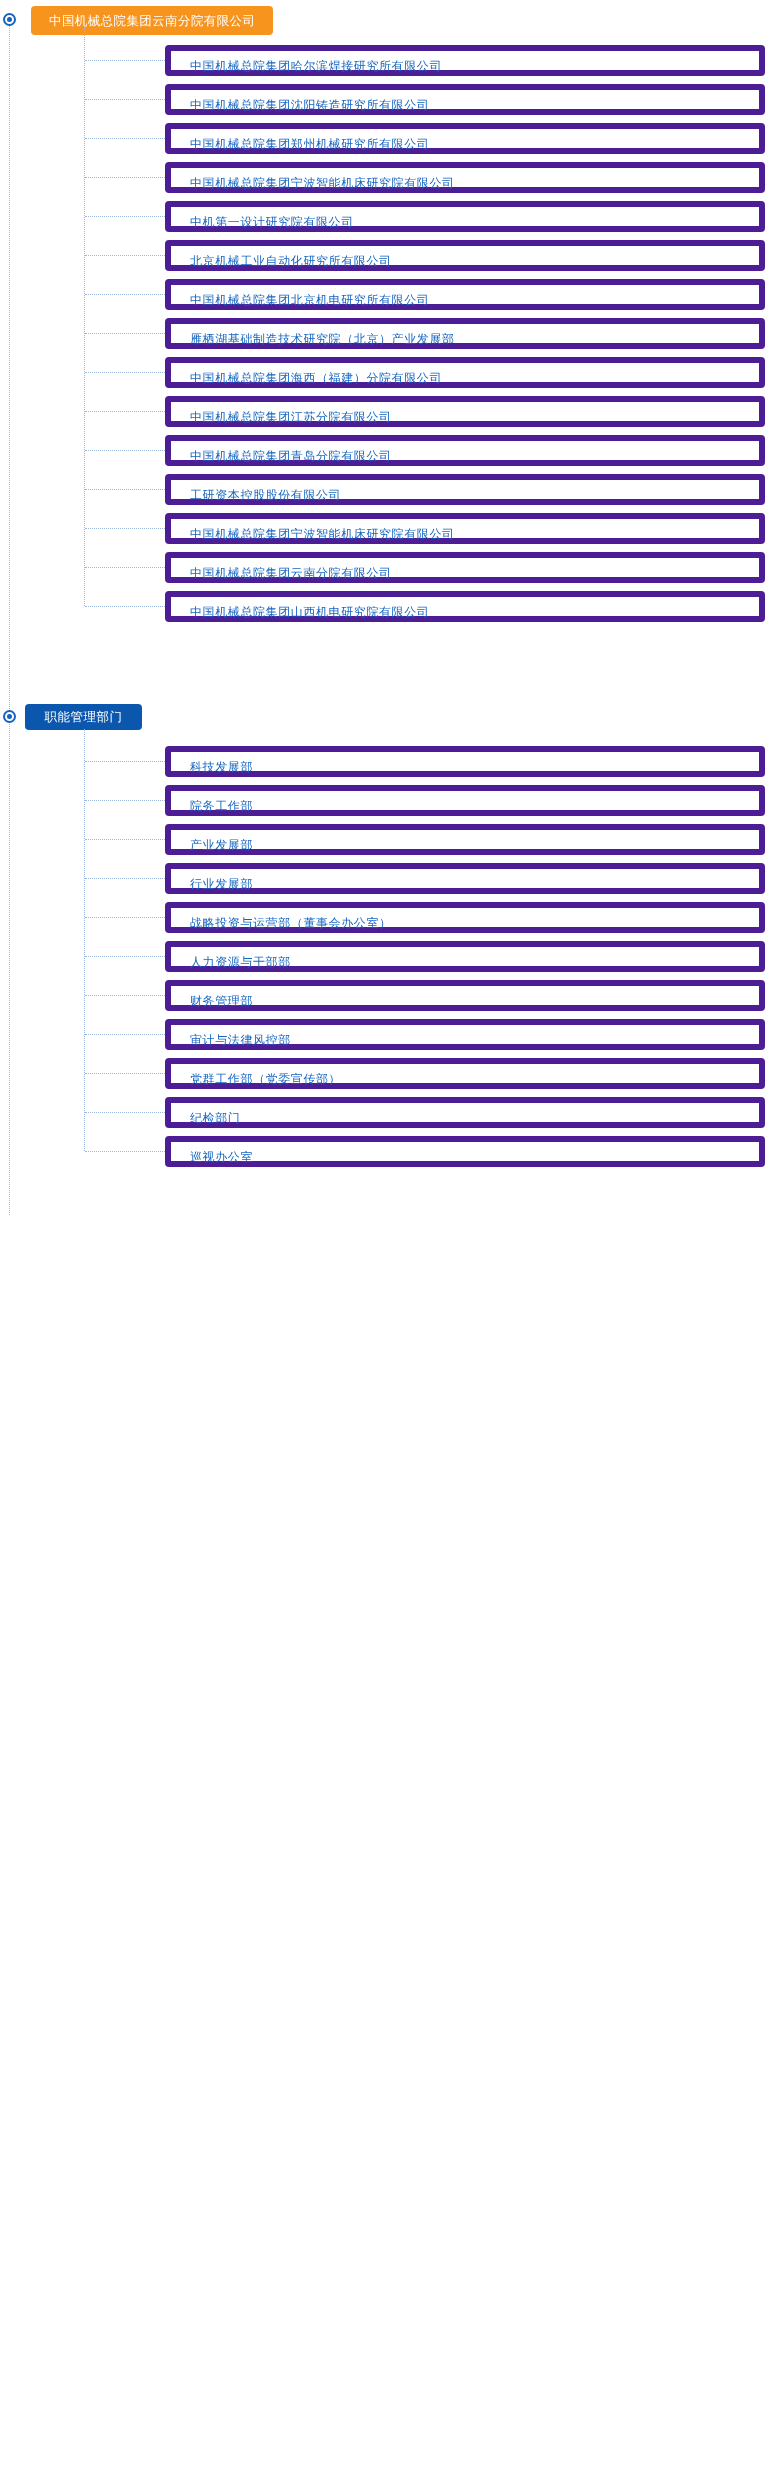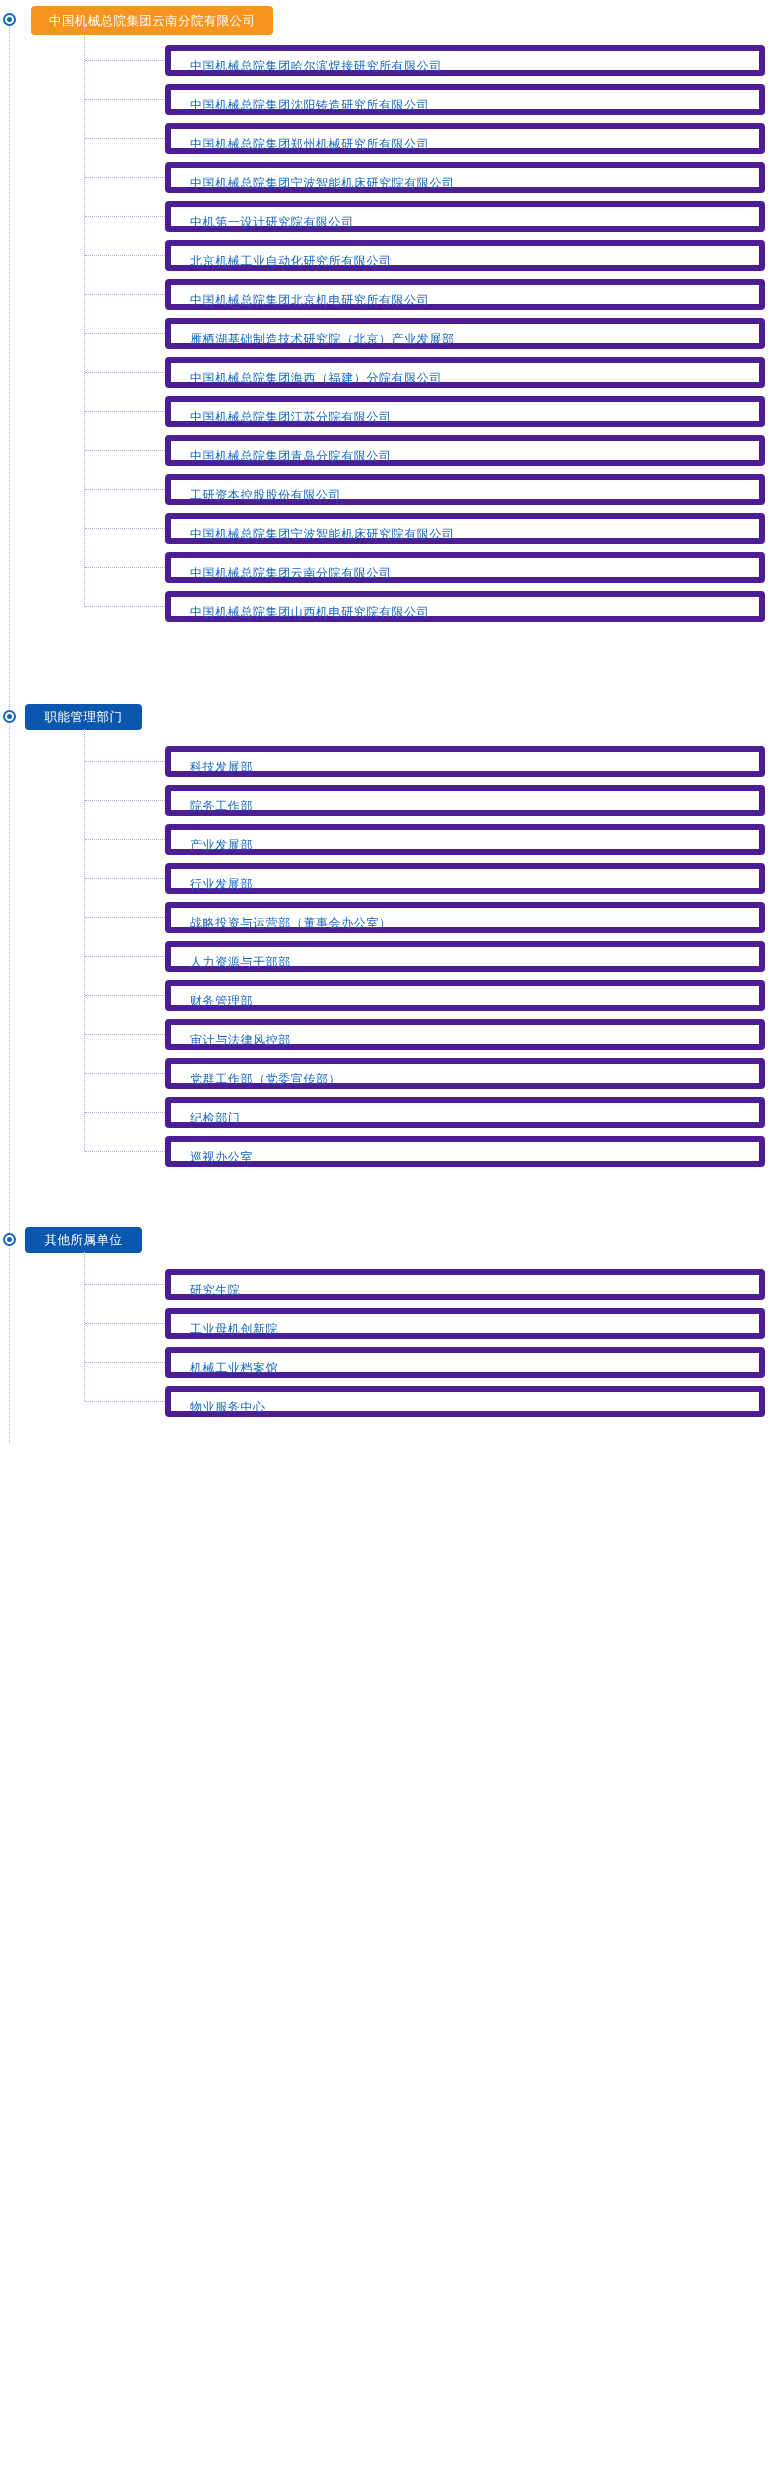--- a/index.html
+++ b/index.html
@@ -306,43 +306,14 @@
             </div>
           </div>
           <div class="child-row">
             <div class="child-box">
               <div class="child-label">巡视办公室</div>
             </div>
           </div>
         </div>
       </div>
       <div class="gap-before-section"></div>
-      <div class="section">
-        <div class="section-head">
-          <div class="marker" style="top: 18px;"></div>
-          <div class="section-title">其他所属单位</div>
-        </div>
-        <div class="children">
-          <div class="branch-line" style="height: 149px;"></div>
-          <div class="child-row">
-            <div class="child-box">
-              <div class="child-label">研究生院</div>
-            </div>
-          </div>
-          <div class="child-row">
-            <div class="child-box">
-              <div class="child-label">工业母机创新院</div>
-            </div>
-          </div>
-          <div class="child-row">
-            <div class="child-box">
-              <div class="child-label">机械工业档案馆</div>
-            </div>
-          </div>
-          <div class="child-row">
-            <div class="child-box">
-              <div class="child-label">物业服务中心</div>
-            </div>
-          </div>
-        </div>
-      </div>
     </div>
 </div>
 
 </body></html>

